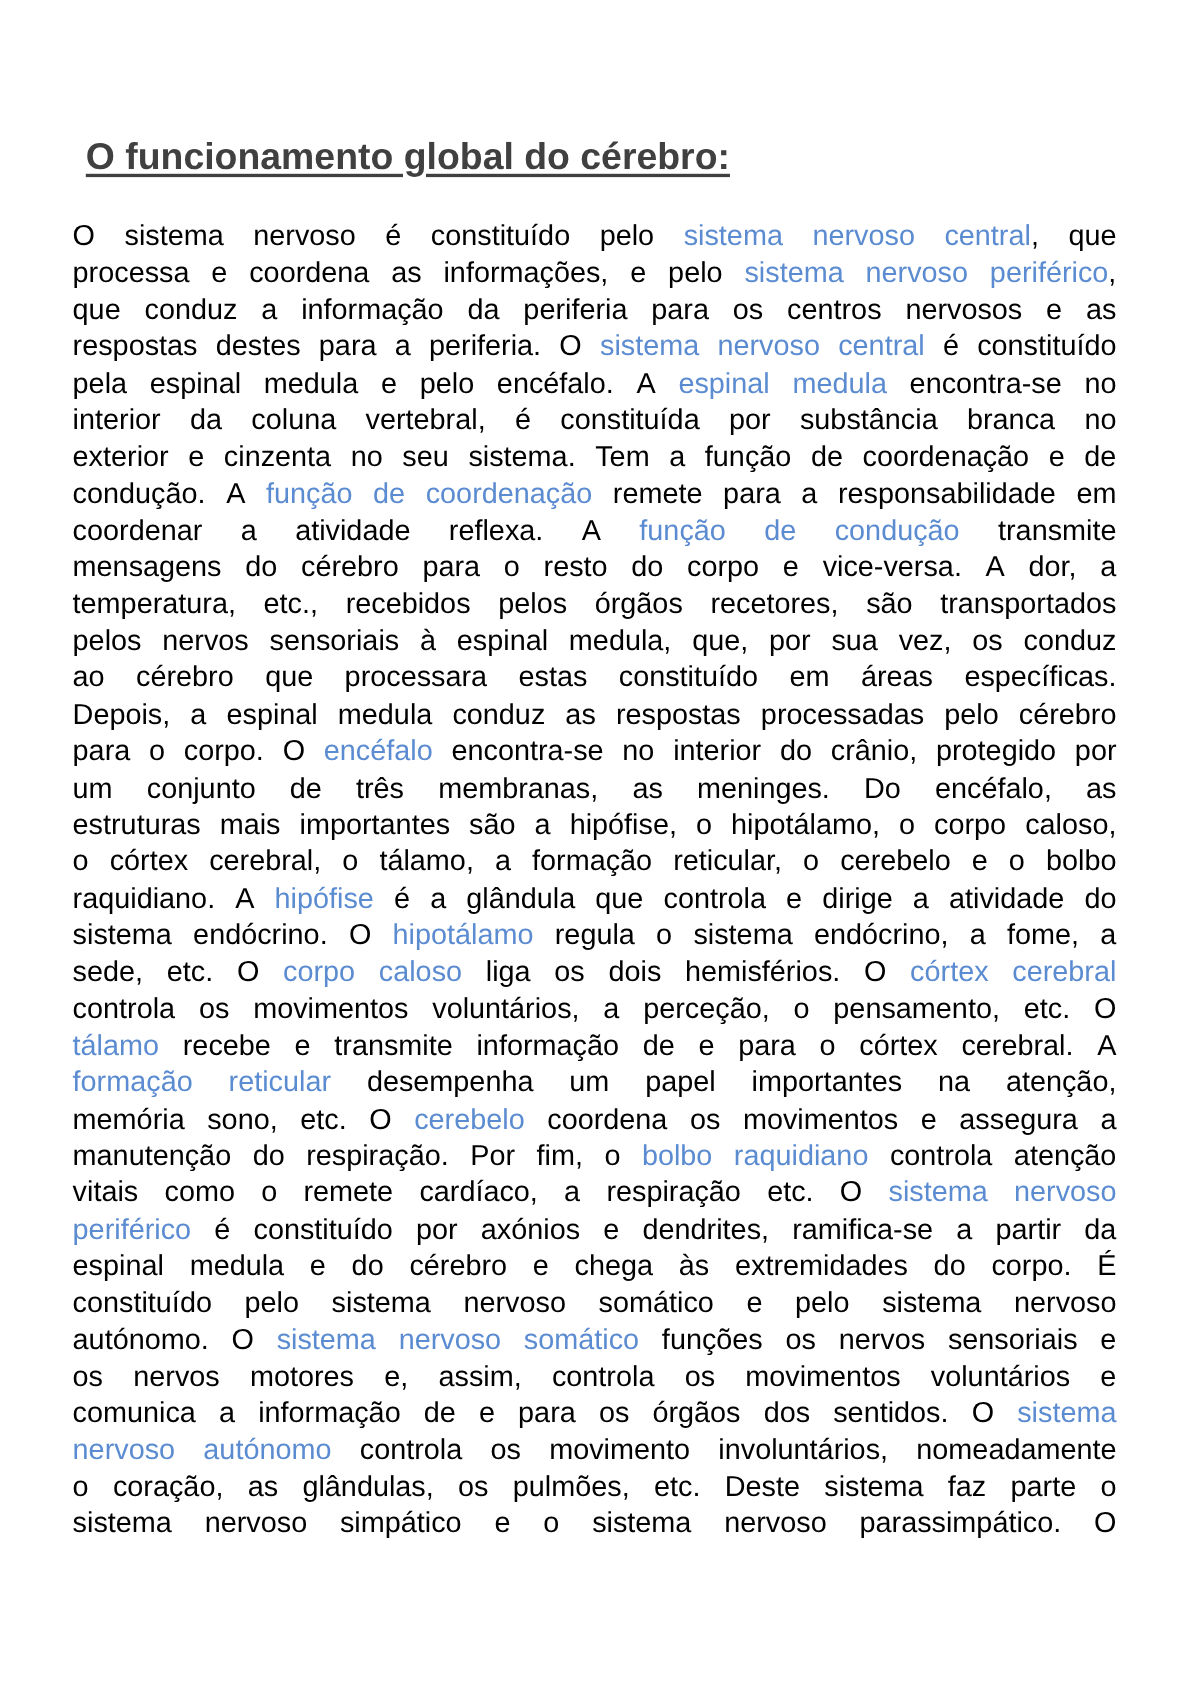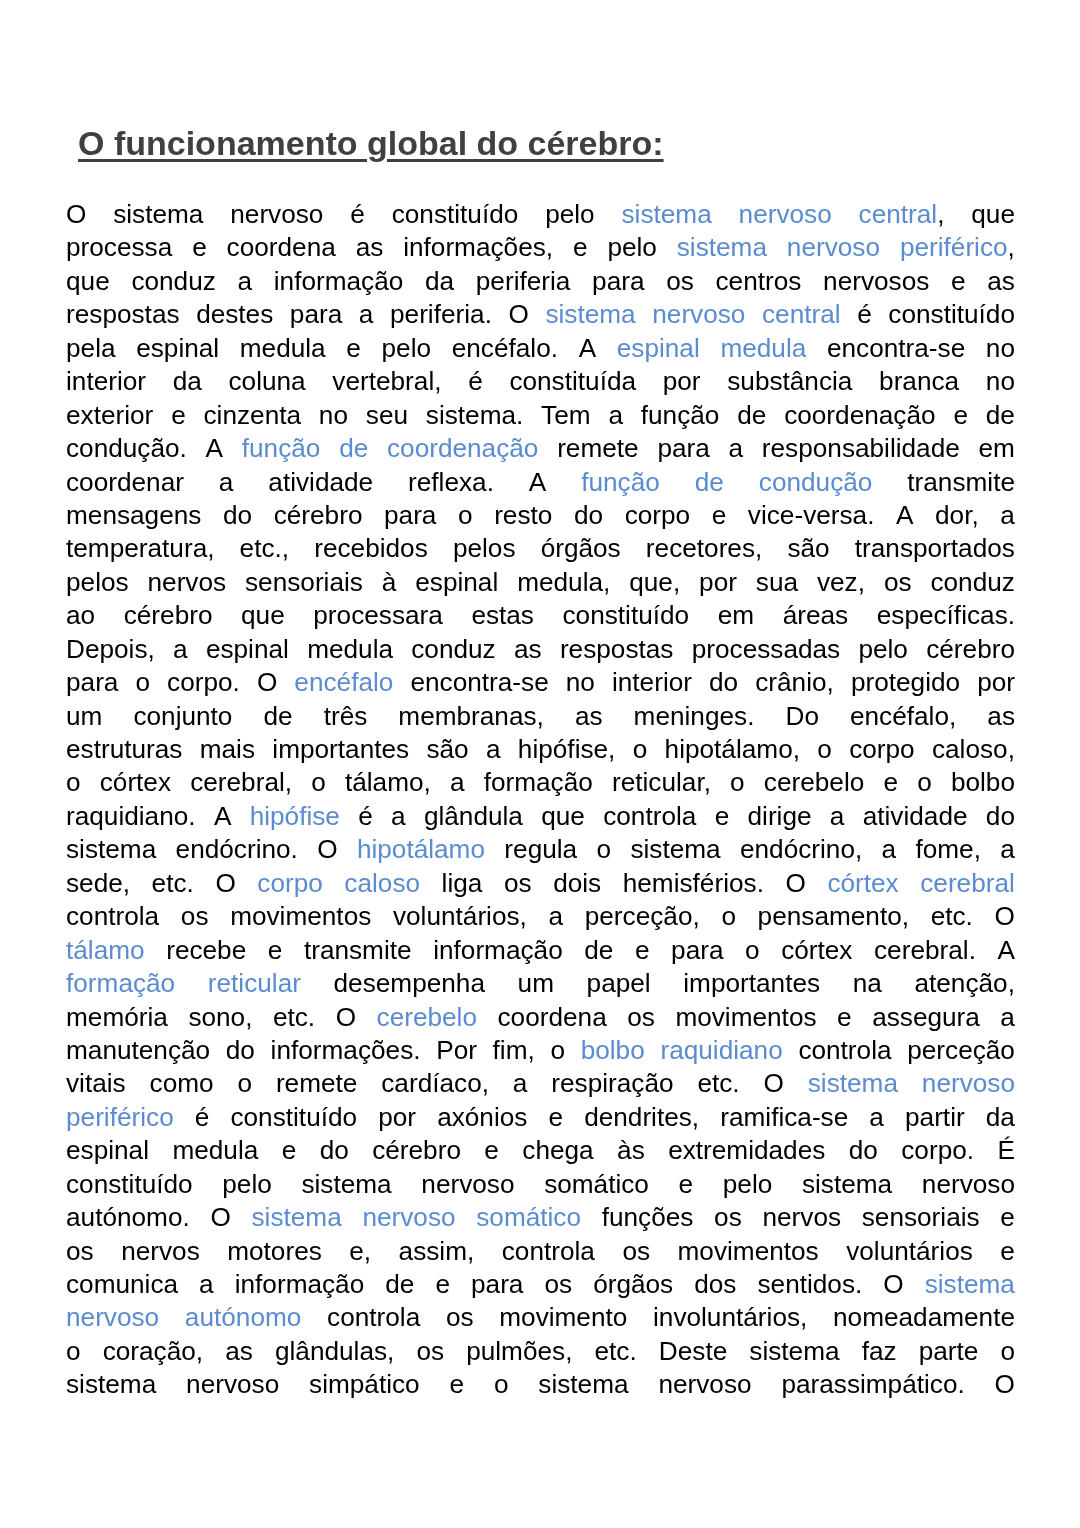--- a/index.html
+++ b/index.html
@@ -436,28 +436,28 @@
           <span><span>movimentos</span></span>
           <span><span>e</span></span>
           <span><span>assegura</span></span>
           <span><span>a</span></span>
         </div>
       </div>
       <div class="line">
         <div class="justify-wrap">
           <span><span>manutenção</span></span>
           <span><span>do</span></span>
-          <span><span>informações.</span></span>
+          <span><span>respiração.</span></span>
           <span><span>Por</span></span>
           <span><span>fim,</span></span>
           <span><span>o</span></span>
           <span><span class="hl">bolbo</span></span>
           <span><span class="hl">raquidiano</span></span>
           <span><span>controla</span></span>
-          <span><span>perceção</span></span>
+          <span><span>atenção</span></span>
         </div>
       </div>
       <div class="line">
         <div class="justify-wrap">
           <span><span>vitais</span></span>
           <span><span>como</span></span>
           <span><span>o</span></span>
           <span><span>remete</span></span>
           <span><span>cardíaco,</span></span>
           <span><span>a</span></span>

